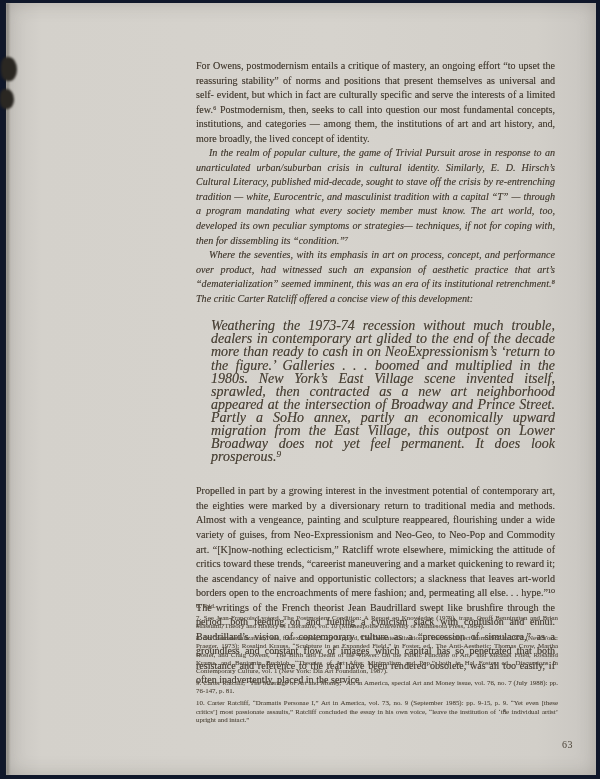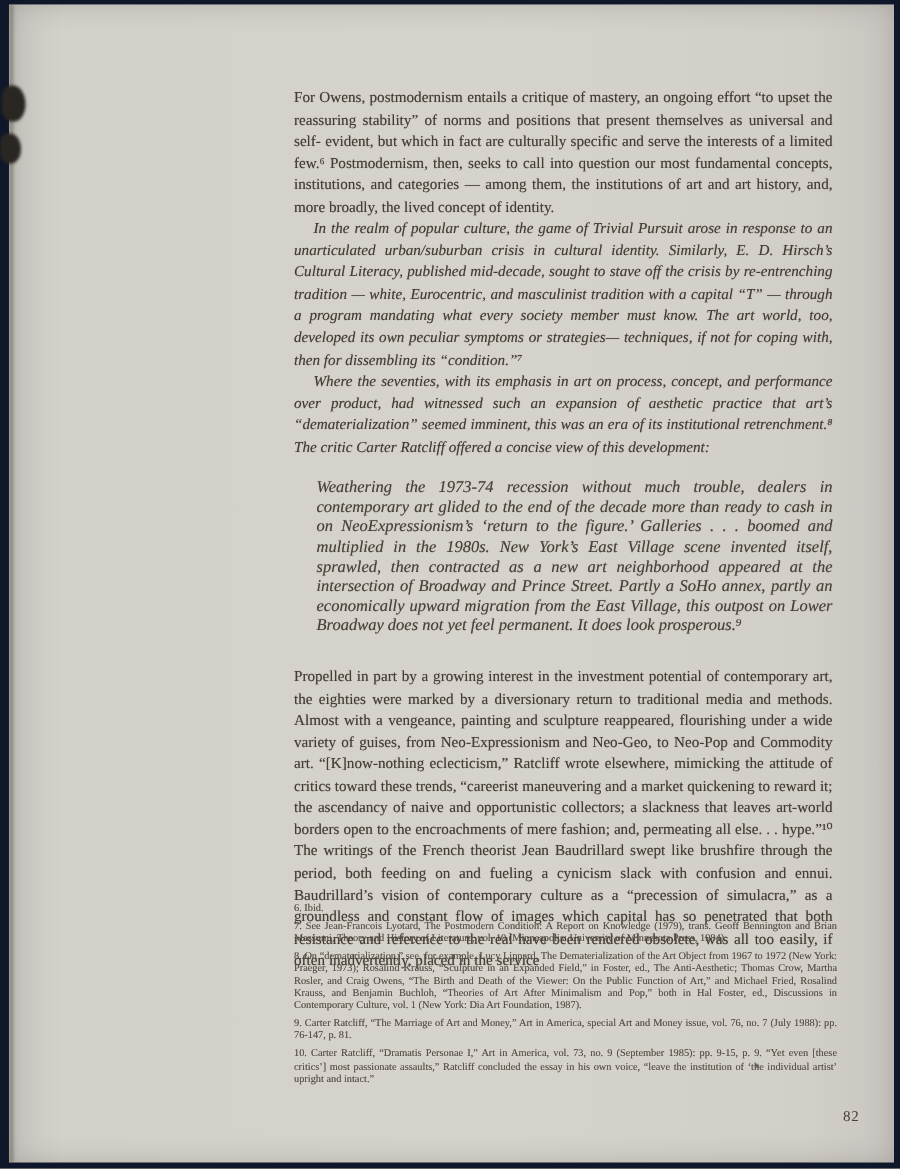--- a/index.html
+++ b/index.html
@@ -42,21 +42,21 @@
     text-align: justify;
     text-shadow: 0 0 0.5px rgba(69,61,50,0.55);
   }
   #text-block p.para { text-indent: 0; }
   #text-block p.para.indent { text-indent: 13px; font-style: italic; }
   #quote {
     display: block;
     margin: 13px 0 21px 15px;
     width: 344px;
     font-style: italic;
-    font-size: 11px;
+    font-size: 14px;
     line-height: 13.1px;
     text-align: justify;
     color: #4a4236;
   }
   #footnotes {
     position: absolute;
     left: 190px;
     top: 599px;
     width: 362px;
     color: #564e42;
@@ -100,15 +100,15 @@
     </div>
 
     <div id="footnotes">
       <p>6. Ibid.</p>
       <p>7. See Jean-Francois Lyotard, The Postmodern Condition: A Report on Knowledge (1979), trans. Geoff Bennington and Brian Massumi, Theory and History of Literature, vol. 10 (Minneapolis: University of Minnesota Press, 1984).</p>
       <p>8. On “dematerialization,” see, for example, Lucy Lippard, The Dematerialization of the Art Object from 1967 to 1972 (New York: Praeger, 1973); Rosalind Krauss, “Sculpture in an Expanded Field,” in Foster, ed., The Anti-Aesthetic; Thomas Crow, Martha Rosler, and Craig Owens, “The Birth and Death of the Viewer: On the Public Function of Art,” and Michael Fried, Rosalind Krauss, and Benjamin Buchloh, “Theories of Art After Minimalism and Pop,” both in Hal Foster, ed., Discussions in Contemporary Culture, vol. 1 (New York: Dia Art Foundation, 1987).</p>
       <p>9. Carter Ratcliff, “The Marriage of Art and Money,” Art in America, special Art and Money issue, vol. 76, no. 7 (July 1988): pp. 76-147, p. 81.</p>
       <p>10. Carter Ratcliff, “Dramatis Personae I,” Art in America, vol. 73, no. 9 (September 1985): pp. 9-15, p. 9. “Yet even [these critics’] most passionate assaults,” Ratcliff concluded the essay in his own voice, “leave the institution of ‘the individual artist’ upright and intact.”</p>
     </div>
 
-    <div id="page-number">82</div>
+    <div id="page-number">63</div>
   </div>
 </div>
 
 </body></html>

